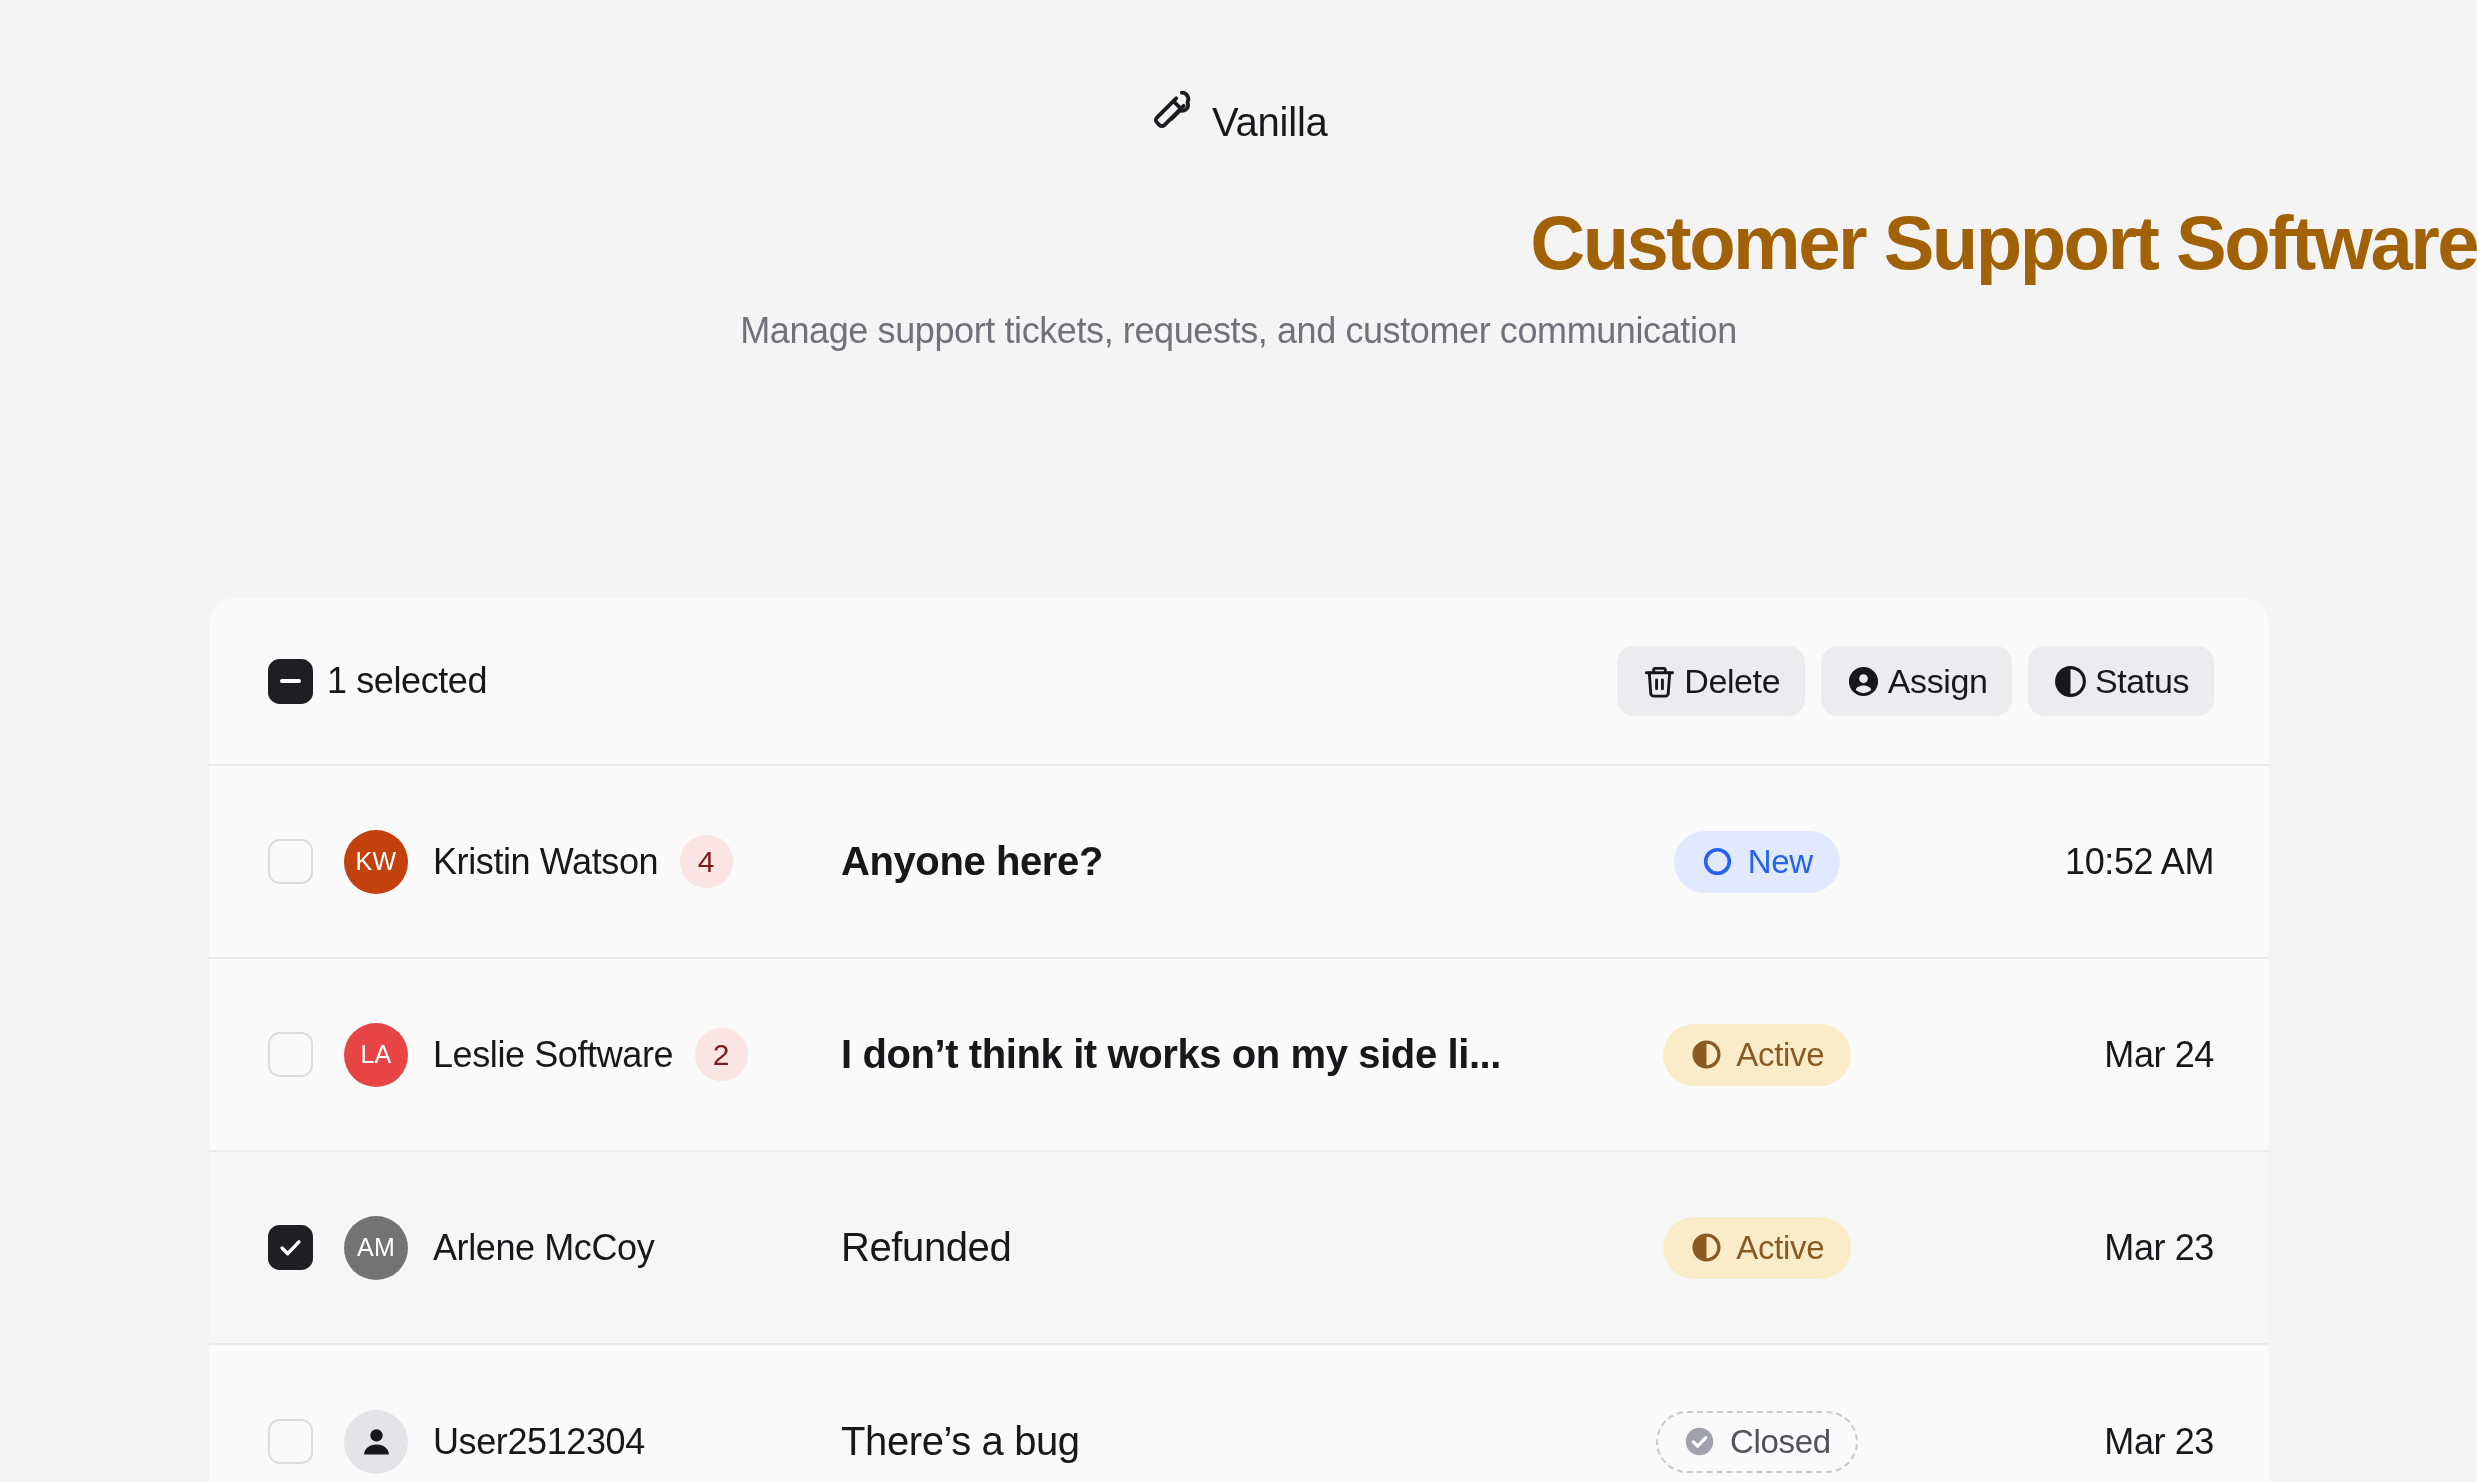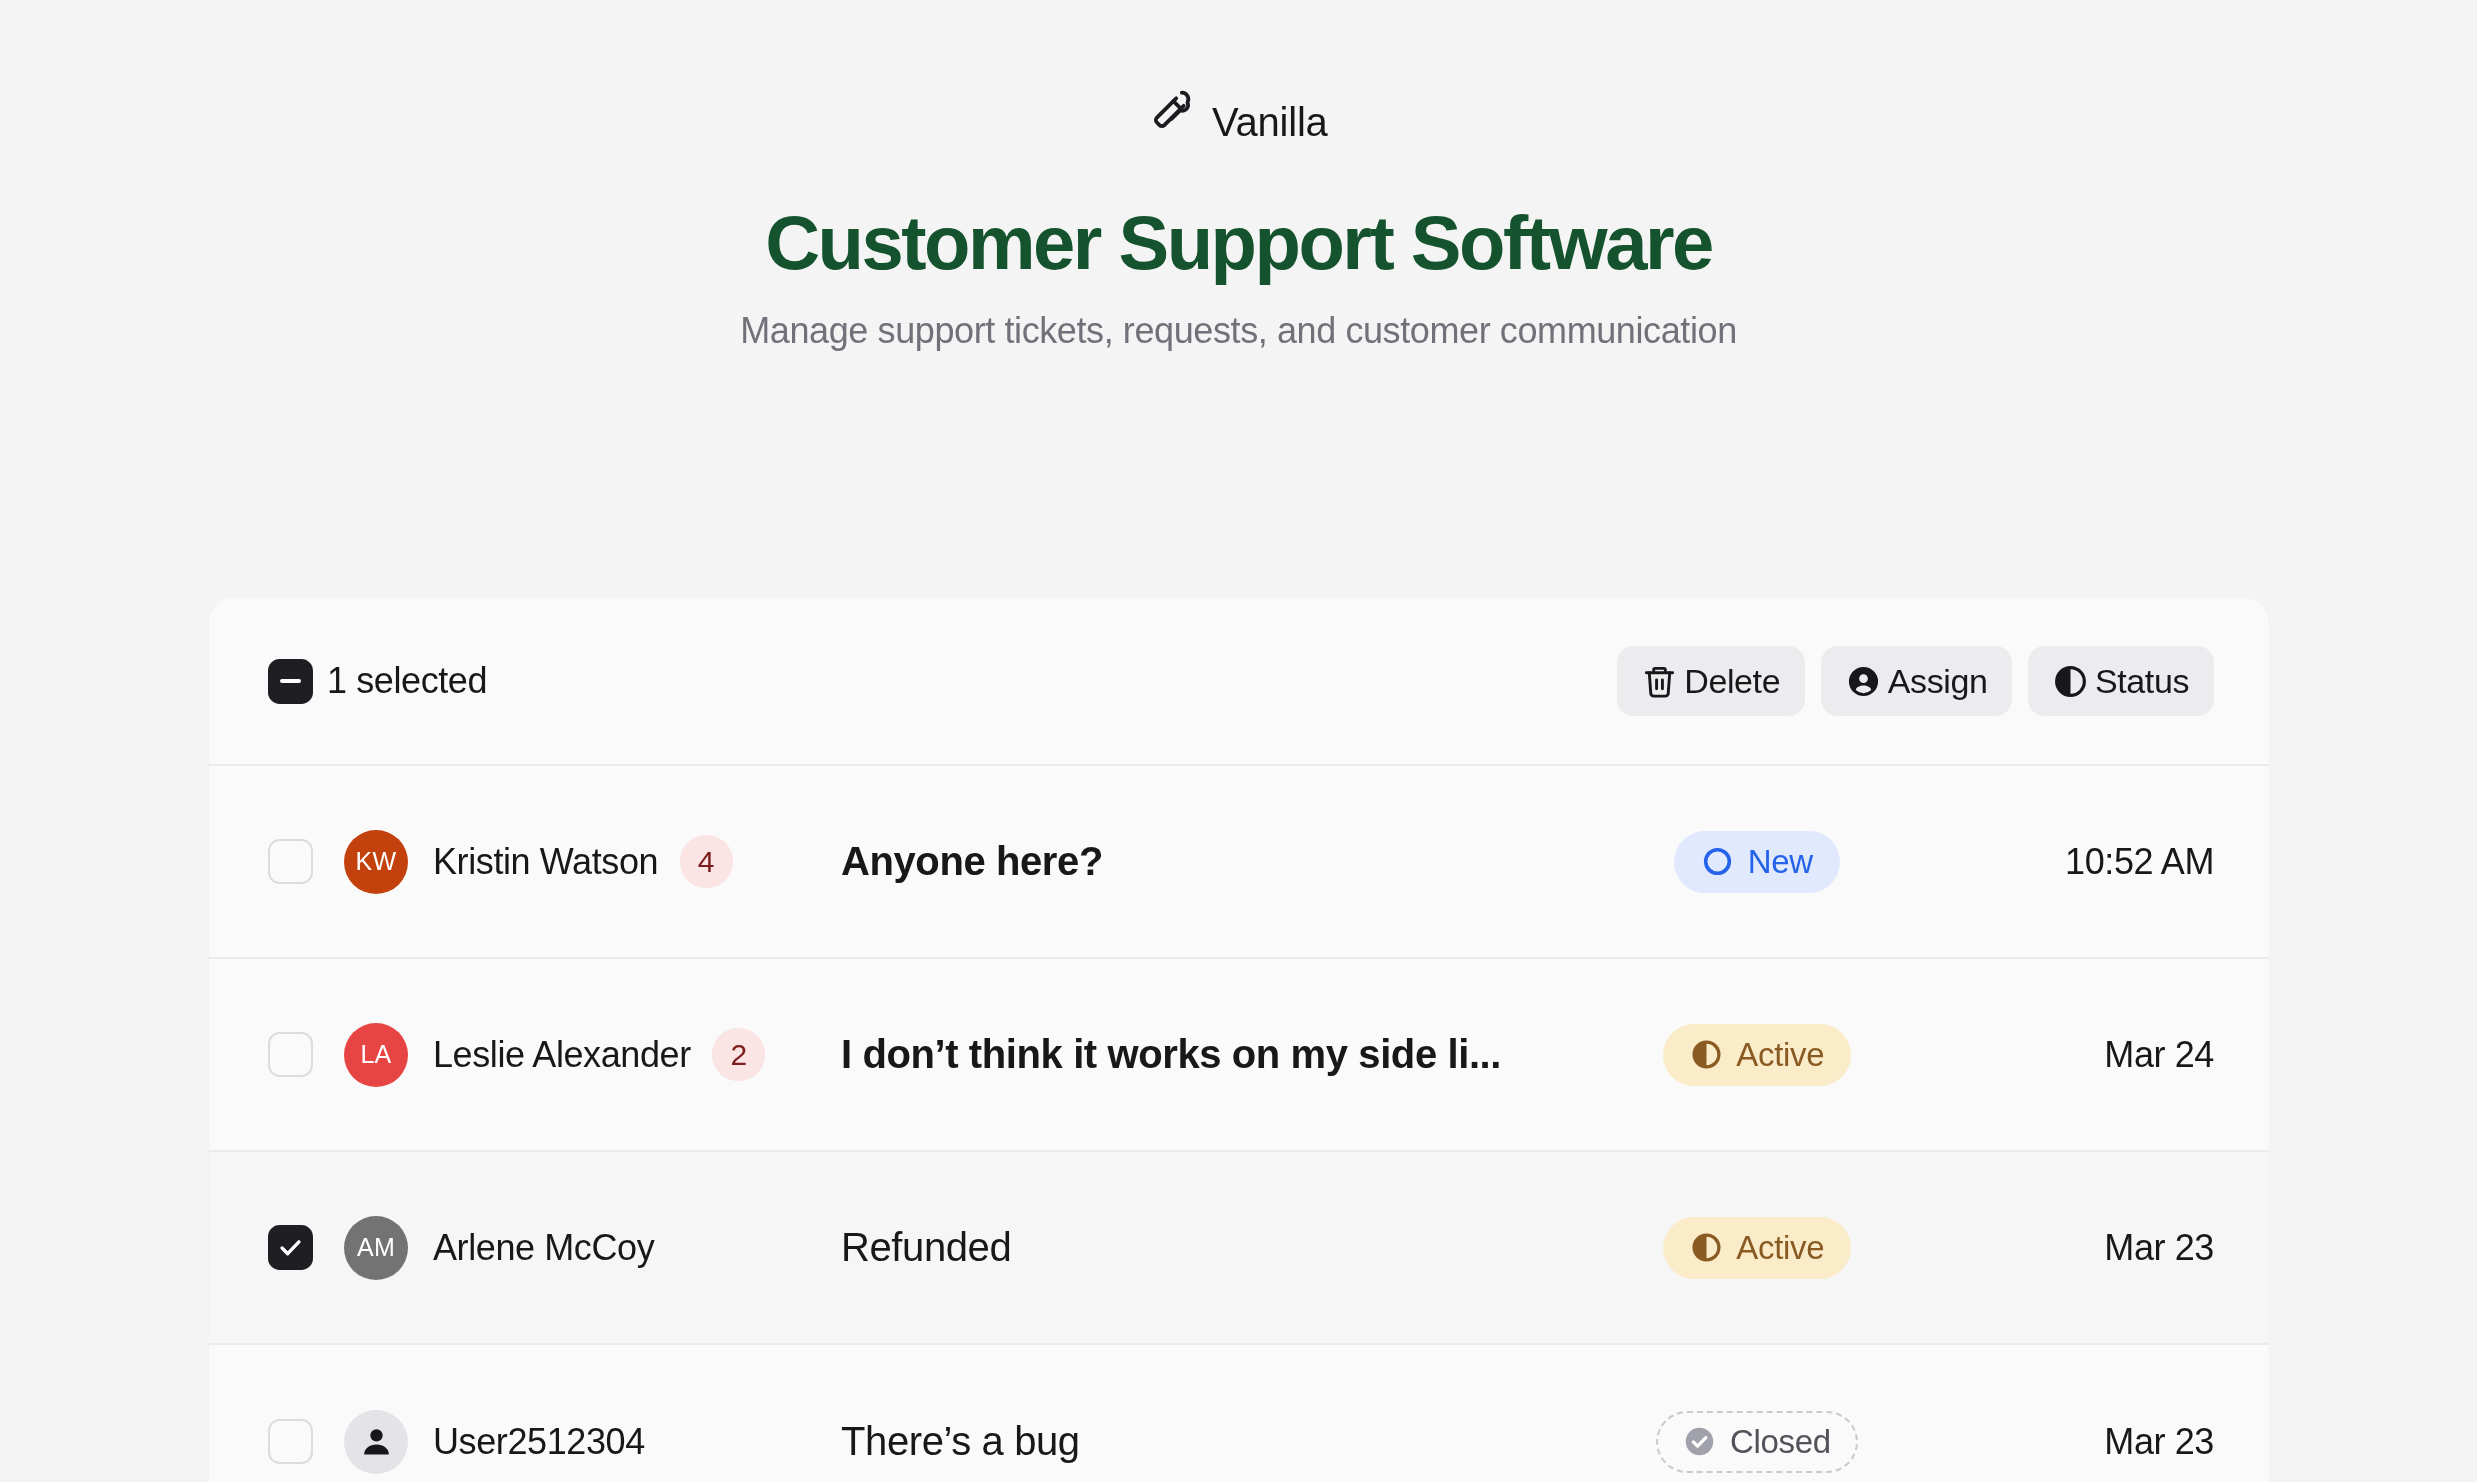--- a/index.html
+++ b/index.html
@@ -33,26 +33,26 @@
   }
   .brand-name {
     font-size: 40px;
     font-weight: 500;
     letter-spacing: -0.2px;
     color: #18181b;
     margin-top: 24px;
   }
 
   .page-title {
-    text-align: center;
+    text-align: right;
     margin-top: 60px;
     font-size: 76px;
     font-weight: 700;
     letter-spacing: -2.5px;
-    color: #14532d;
+    color: #a16207;
     line-height: 1;
   }
 
   .page-subtitle {
     text-align: center;
     margin-top: 29px;
     font-size: 36px;
     font-weight: 400;
     color: #71717a;
     letter-spacing: -0.4px;
@@ -341,21 +341,21 @@
       </div>
       <div class="time-cell">10:52 AM</div>
     </div>
 
     <div class="row">
       <div class="cb empty row-cb"></div>
       <div class="name-cell">
         <div class="avatar" style="background:#e74444">
           <span>LA</span>
         </div>
-        <span class="row-name">Leslie Alexander</span>
+        <span class="row-name">Leslie Software</span>
         <span class="count-badge">2</span>
       </div>
       <div class="msg-cell bold">I don’t think it works on my side li...</div>
       <div class="status-cell">
         <span class="pill active">
           <span>
             <svg viewBox="0 0 24 24">
               <circle cx="12" cy="12" r="9" fill="none" stroke="currentColor" stroke-width="2.4"></circle>
               <path d="M12 3a9 9 0 0 0 0 18z" fill="currentColor"></path>
             </svg>

